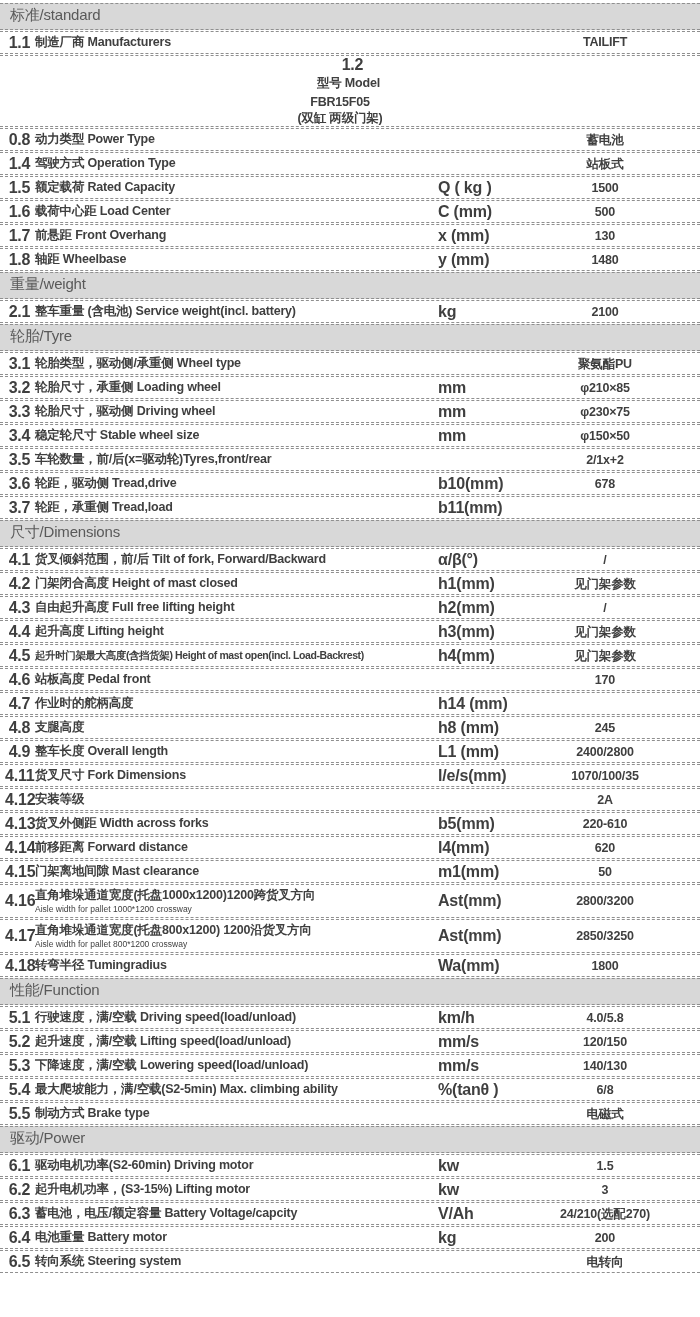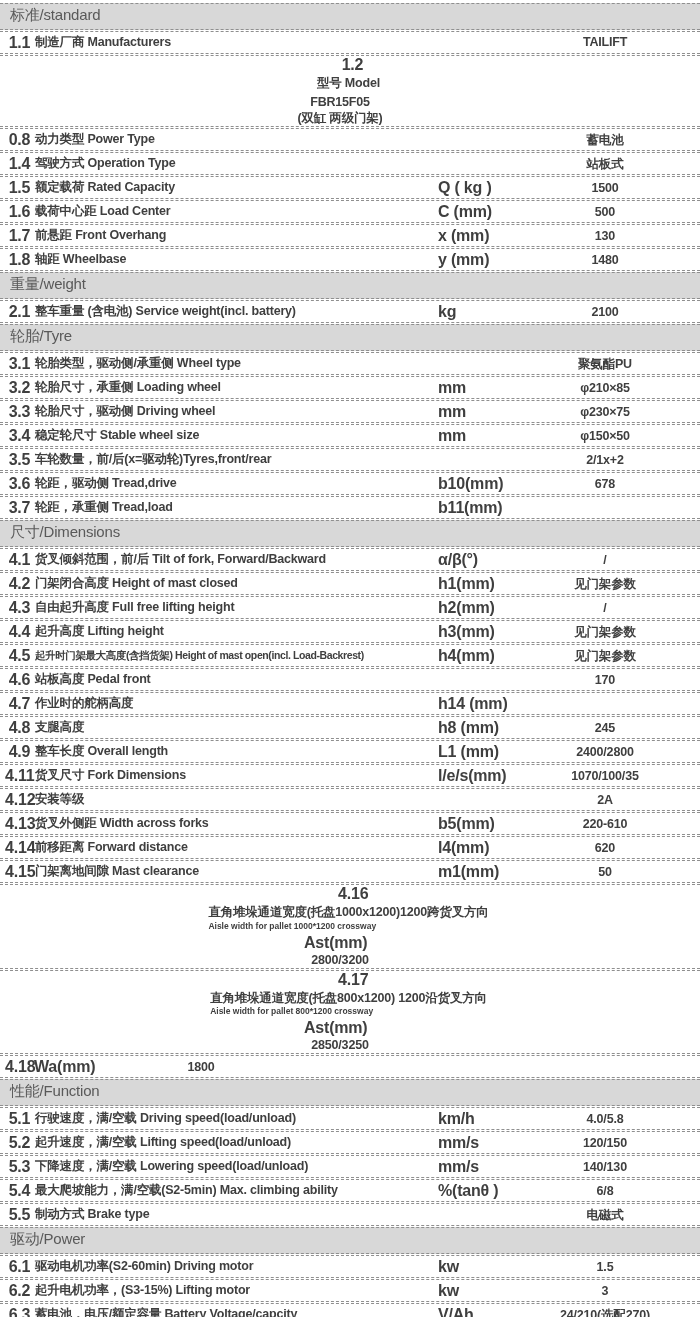--- a/index.html
+++ b/index.html
@@ -35,21 +35,21 @@
     align-items:center;
     border-top:1px dashed var(--divider);
     border-bottom:1px dashed var(--divider);
     margin:1px 0;
     min-height:23px;
     font-size:12.5px;
     font-weight:600;
     letter-spacing:-0.2px;
     color:var(--row-text);
   }
-  .row.twoline{min-height:34px;flex-direction:column;}
+  .row.twoline{min-height:34px;}
   .row.tallvalue{min-height:40px;flex-direction:column;}
 
   .num{
     flex:none;
     width:34px;
     padding-left:5px;
     text-align:center;
     font-size:16px;
   }
   .label{
@@ -60,21 +60,21 @@
     line-height:1.25;
   }
   .row.condensed .label .label-main{
     font-size:10.5px;
     letter-spacing:-0.4px;
   }
   .label-main{display:block;}
   .label-sub{
     display:block;
     font-size:8.5px;
-    font-weight:700;
+    font-weight:400;
     letter-spacing:0;
     line-height:1.15;
     margin-top:1px;
   }
   .label-sub:empty,.value-line2:empty{display:none;}
 
   .unit{
     flex:none;
     width:92px;
     text-align:left;
@@ -352,20 +352,23 @@
         <span class="num">4.17</span>
         <span class="label">
           <span class="label-main">直角堆垛通道宽度(托盘800x1200) 1200沿货叉方向</span>
           <span class="label-sub">Aisle width for pallet 800*1200 crossway</span>
         </span>
         <span class="unit">Ast(mm)</span>
         <span class="value"><span class="value-line1">2850/3250</span></span>
       </div>
       <div class="row">
         <span class="num">4.18</span>
+        <span class="label">
+          <span class="label-main">转弯半径 Tumingradius</span>
+        </span>
         <span class="unit">Wa(mm)</span>
         <span class="value"><span class="value-line1">1800</span></span>
       </div>
       <div class="section-header"><span class="section-title">性能/Function</span></div>
       <div class="row">
         <span class="num">5.1</span>
         <span class="label">
           <span class="label-main">行驶速度，满/空载 Driving speed(load/unload)</span>
         </span>
         <span class="unit">km/h</span>

